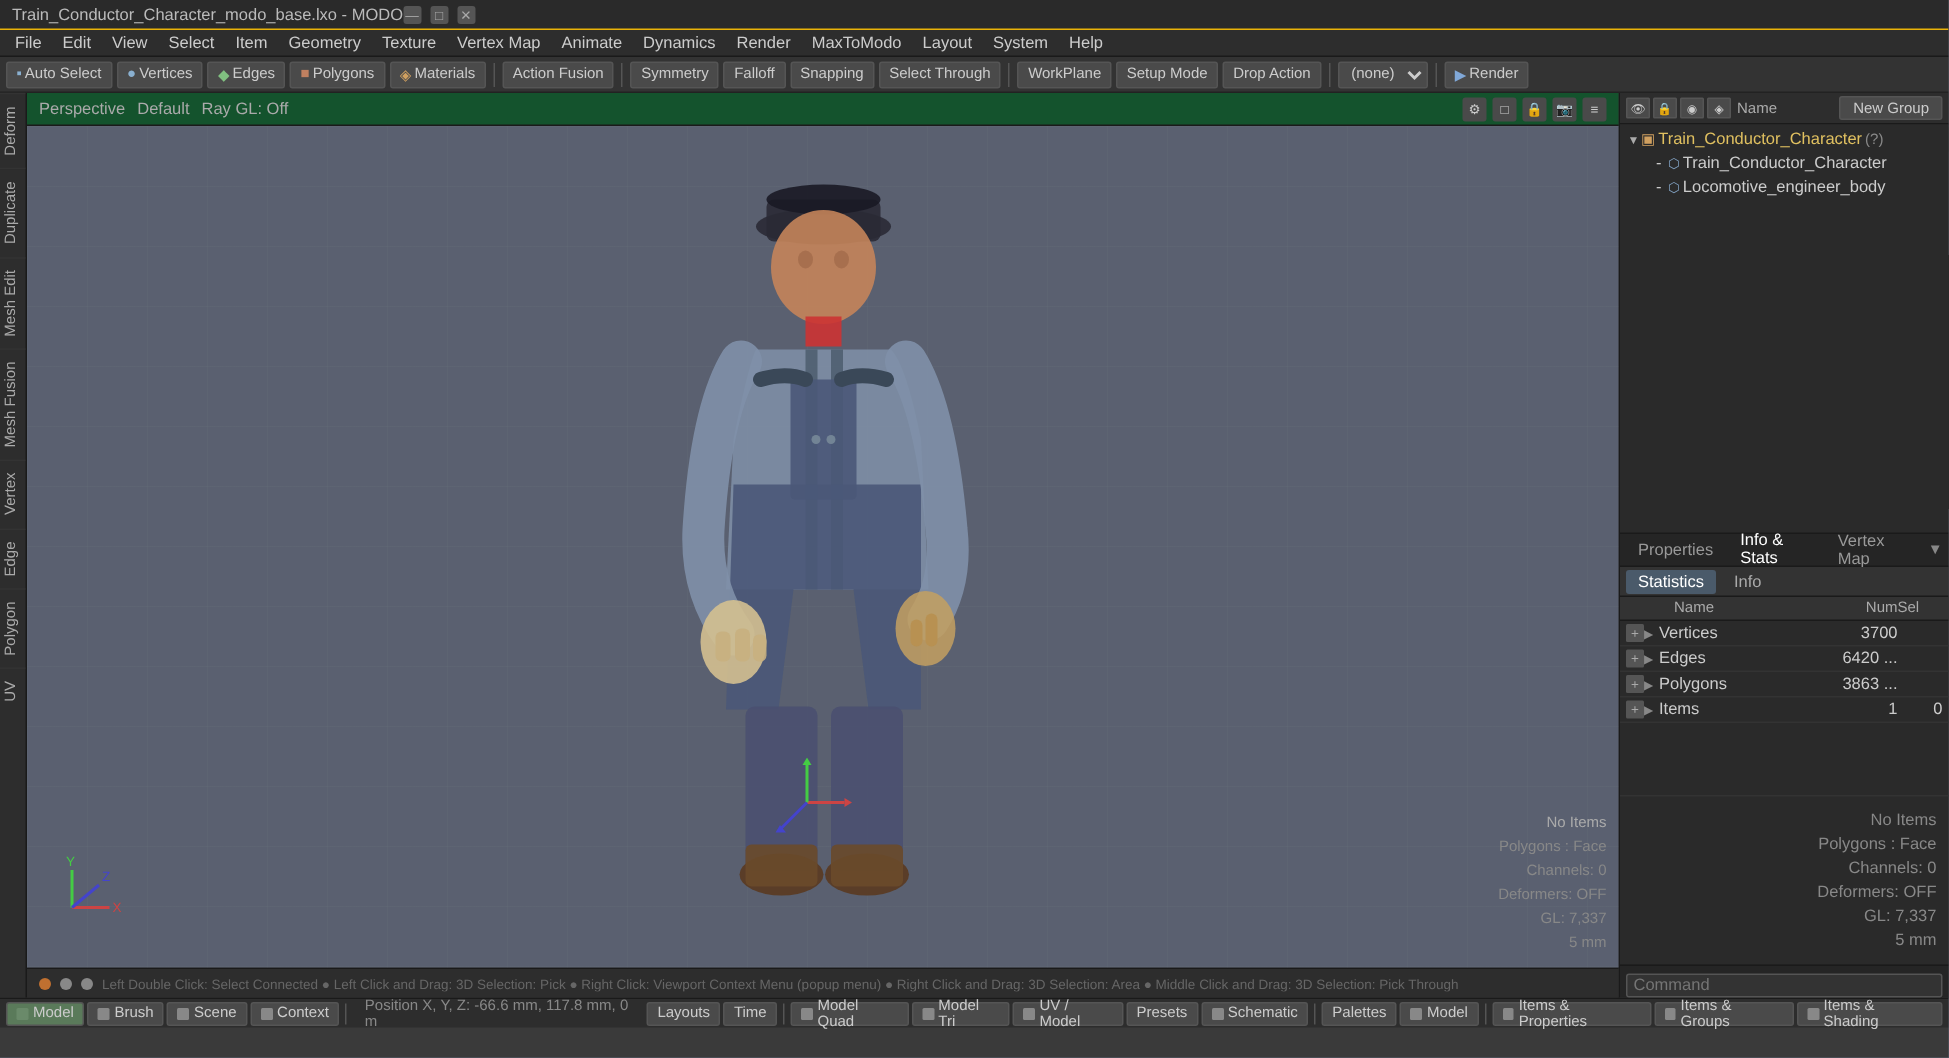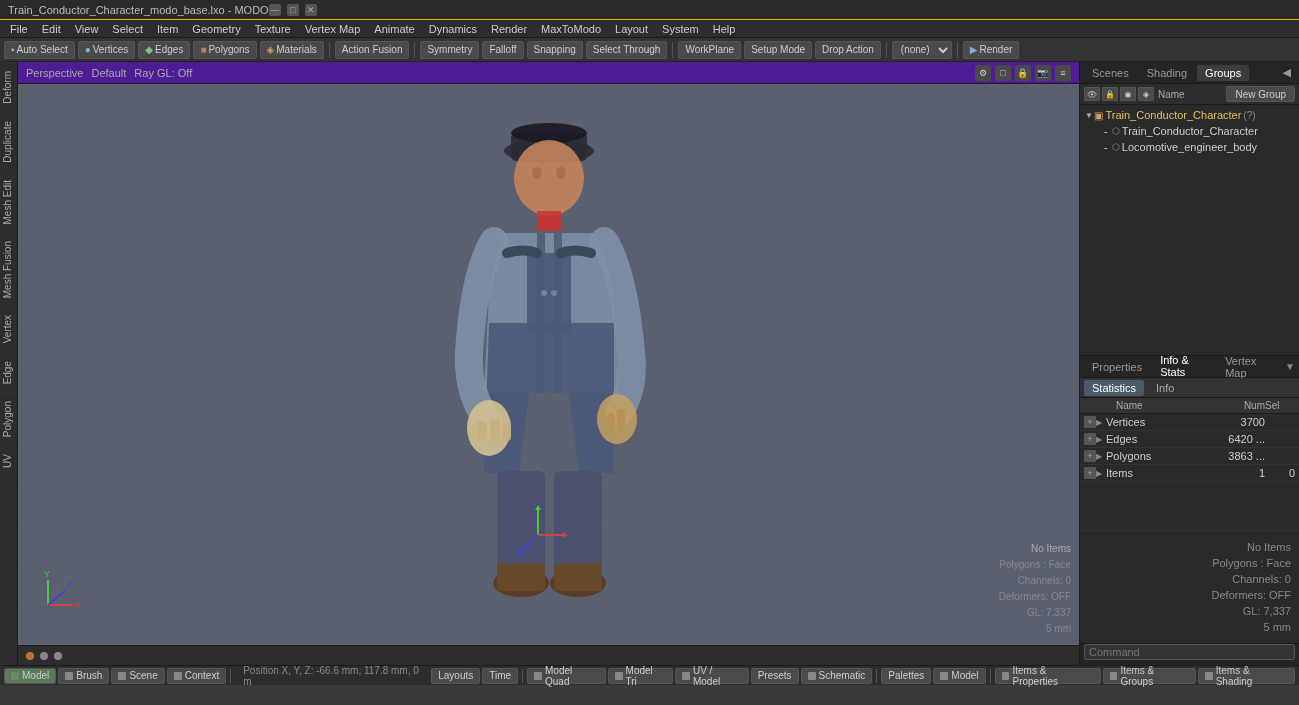--- a/index.html
+++ b/index.html
@@ -23,21 +23,21 @@
 
     
     .main-layout { display: flex; height: calc(705px - 62px - 20px - 20px); }
 
     
     .left-tabs { width: 18px; background: #2d2d2d; display: flex; flex-direction: column; border-right: 1px solid #1a1a1a; }
     .left-tab { writing-mode: vertical-rl; transform: rotate(180deg); padding: 8px 2px; font-size: 10px; color: #aaa; cursor: pointer; border-bottom: 1px solid #333; text-align: center; }
 
     
     .viewport-container { flex: 1; display: flex; flex-direction: column; position: relative; }
-    .viewport-header { height: 22px; background: #4c1d95; display: flex; align-items: center; padding: 0 8px; gap: 8px; border-bottom: 1px solid #1a1a1a; }
+    .viewport-header { height: 22px; background: #14532d; display: flex; align-items: center; padding: 0 8px; gap: 8px; border-bottom: 1px solid #1a1a1a; }
     .viewport-label { font-size: 11px; color: #aaa; }
     .viewport-header-icons { margin-left: auto; display: flex; gap: 4px; }
     .viewport-icon { width: 16px; height: 16px; background: #4a4a4a; border-radius: 2px; display: flex; align-items: center; justify-content: center; font-size: 9px; cursor: pointer; }
 
     .viewport { flex: 1; background: #5a6070; position: relative; overflow: hidden; }
     
     
     .viewport-grid { position: absolute; top: 0; left: 0; right: 0; bottom: 0; background: 
       linear-gradient(rgba(100,110,120,0.3) 1px, transparent 1px),
       linear-gradient(90deg, rgba(100,110,120,0.3) 1px, transparent 1px);
@@ -91,21 +91,21 @@
     .stats-row .row-name { flex: 1; }
     .stats-row .row-num { width: 50px; text-align: right; font-size: 11px; }
     .stats-row .row-sel { width: 30px; text-align: right; font-size: 11px; }
     .plus-btn { width: 12px; height: 12px; background: #555; border-radius: 1px; display: inline-flex; align-items: center; justify-content: center; font-size: 9px; color: #aaa; cursor: pointer; }
 
     
     .no-items-box { background: #2a2a2a; padding: 8px 4px; border-top: 1px solid #333; }
     .no-items-text { text-align: right; font-size: 11px; color: #888; padding: 2px 4px; }
 
     
-    .command-bar { height: 22px; background: #252525; border-top: 1px solid #1a1a1a; display: flex; align-items: flex-start; padding: 0 4px; }
+    .command-bar { height: 22px; background: #252525; border-top: 1px solid #1a1a1a; display: flex; align-items: flex-end; padding: 0 4px; }
     .command-input { flex: 1; height: 16px; background: #333; border: 1px solid #555; border-radius: 2px; padding: 0 4px; font-size: 11px; color: #ccc; outline: none; }
 
     
     .bottom-bar { height: 20px; background: #2d2d2d; display: flex; align-items: center; padding: 0 4px; border-top: 1px solid #1a1a1a; gap: 2px; }
     .bottom-btn { height: 16px; padding: 0 6px; background: #4a4a4a; border: 1px solid #555; border-radius: 2px; font-size: 10px; color: #ccc; cursor: pointer; display: flex; align-items: center; gap: 3px; }
     .bottom-btn.active { background: #5a7a5a; }
     .bottom-btn .btn-dot { width: 8px; height: 8px; border-radius: 1px; background: #6a8a6a; }
     .bottom-sep { width: 1px; height: 14px; background: #555; margin: 0 2px; }
     .bottom-status { font-size: 10px; color: #888; margin-left: 8px; }
 
@@ -323,35 +323,28 @@
         <text x="37" y="43" font-size="9" fill="#cc4444">X</text>
         <text x="6" y="12" font-size="9" fill="#44cc44">Y</text>
         <text x="30" y="22" font-size="9" fill="#4444cc">Z</text>
       </svg>
     </div>
 
     <div class="viewport-status">
       <span class="status-dot orange"></span>
       <span class="status-dot gray"></span>
       <span class="status-dot gray"></span>
+      <span style="font-size:9px;color:#666;overflow:hidden;white-space:nowrap;text-overflow:ellipsis;">Left Double Click: Select Connected ● Left Click and Drag: 3D Selection: Pick ● Right Click: Viewport Context Menu (popup menu) ● Right Click and Drag: 3D Selection: Area ● Middle Click and Drag: 3D Selection: Pick Through</span>
     </div>
   </div>
 
   <div class="right-panel">
 
     <div style="display:flex;flex-direction:column;flex:1;min-height:0;">
 
-      <div class="right-panel-tabs">
-        <div style="display:flex;gap:2px;">
-          <span class="rp-tab">Scenes</span>
-          <span class="rp-tab">Shading</span>
-          <span class="rp-tab active">Groups</span>
-        </div>
-        <span class="rp-tab-right">◀</span>
-      </div>
 
       <div style="display:flex;align-items:center;padding:2px 4px;border-bottom:1px solid #1a1a1a;background:#2d2d2d;">
         <div style="display:flex;gap:2px;align-items:center;">
           <div class="groups-toolbar-btn">👁</div>
           <div class="groups-toolbar-btn">🔒</div>
           <div class="groups-toolbar-btn">◉</div>
           <div class="groups-toolbar-btn">◈</div>
         </div>
         <div style="flex:1;font-size:10px;color:#aaa;padding-left:4px;">Name</div>
         <button class="new-group-btn">New Group</button>

